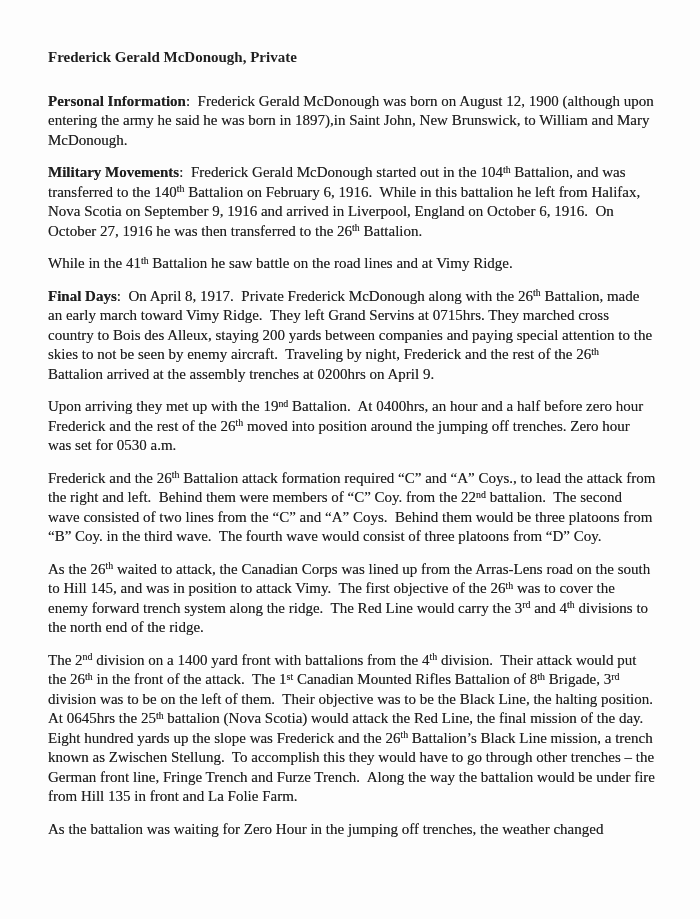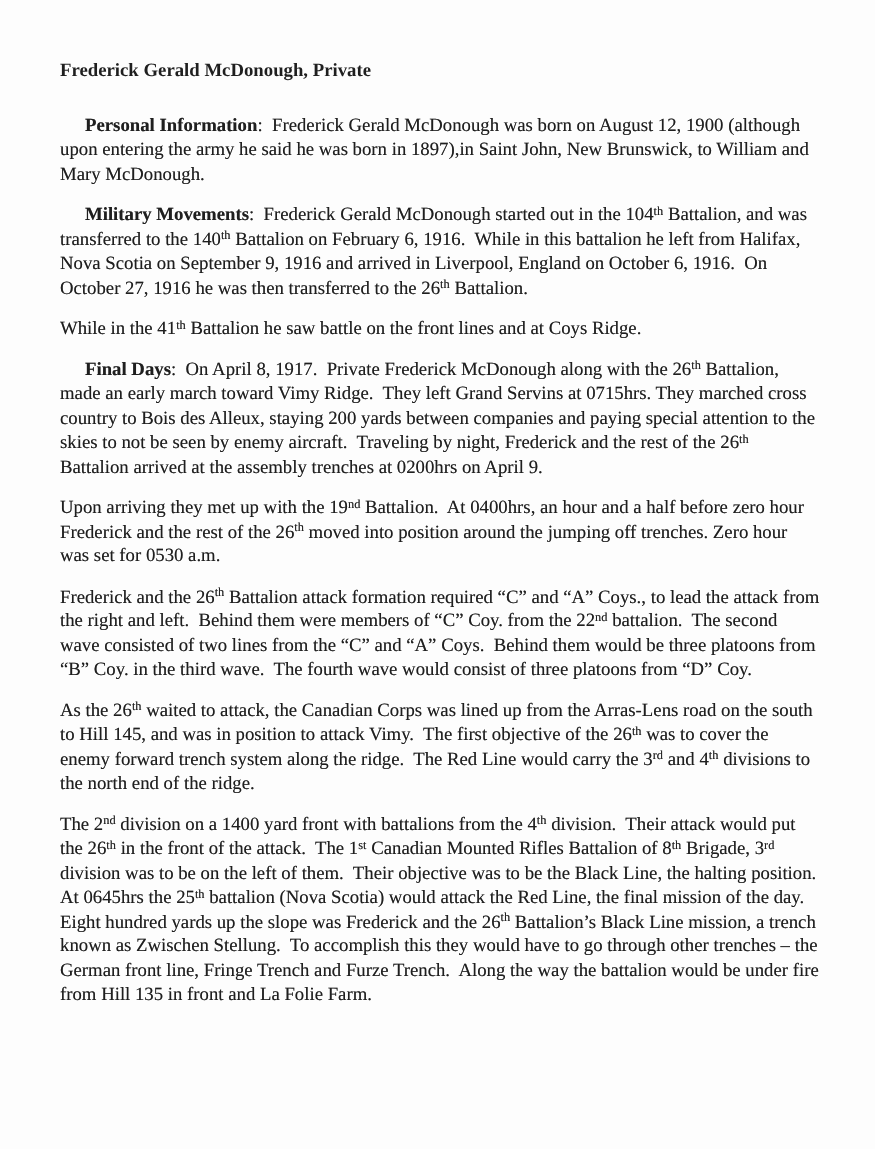--- a/index.html
+++ b/index.html
@@ -31,40 +31,40 @@
     margin: 0 0 13px 0;
     font-size: 15px;
     line-height: 19.5px;
     white-space: pre-wrap;
     text-align: left;
     
     text-shadow: 0 0 0.5px rgba(25,25,25,0.55);
   }
   .para .b {
     font-weight: bold;
-    margin-left: 20px;
   }
   sup.ord {
     font-size: 66%;
     line-height: 0;
     vertical-align: baseline;
     position: relative;
     top: -0.42em;
   }
 </style>
 </head>
 <body style="background: rgb(253, 253, 253); color: rgb(31, 31, 31);">
 
 <div class="page">
   <div class="doc-title">
       <div class="title-line"><span class="b">Frederick Gerald McDonough, Private</span></div>
     </div>
   <div class="doc-body">
       <p class="para"><span class="b">Personal Information</span><span>:  Frederick Gerald McDonough was born on August 12, 1900 (although upon entering the army he said he was born in 1897),in Saint John, New Brunswick, to William and Mary McDonough.</span></p>
       <p class="para"><span class="b">Military Movements</span><span>:  Frederick Gerald McDonough started out in the 104</span><sup class="ord">th</sup><span> Battalion, and was transferred to the 140</span><sup class="ord">th</sup><span> Battalion on February 6, 1916.  While in this battalion he left from Halifax, Nova Scotia on September 9, 1916 and arrived in Liverpool, England on October 6, 1916.  On October 27, 1916 he was then transferred to the 26</span><sup class="ord">th</sup><span> Battalion.</span></p>
-      <p class="para"><span>While in the 41</span><sup class="ord">th</sup><span> Battalion he saw battle on the front lines and at Coys Ridge.</span></p>
+      <p class="para"><span>While in the 41</span><sup class="ord">th</sup><span> Battalion he saw battle on the road lines and at Vimy Ridge.</span></p>
       <p class="para"><span class="b">Final Days</span><span>:  On April 8, 1917.  Private Frederick McDonough along with the 26</span><sup class="ord">th</sup><span> Battalion, made an early march toward Vimy Ridge.  They left Grand Servins at 0715hrs. They marched cross country to Bois des Alleux, staying 200 yards between companies and paying special attention to the skies to not be seen by enemy aircraft.  Traveling by night, Frederick and the rest of the 26</span><sup class="ord">th</sup><span> Battalion arrived at the assembly trenches at 0200hrs on April 9.</span></p>
       <p class="para"><span>Upon arriving they met up with the 19</span><sup class="ord">nd</sup><span> Battalion.  At 0400hrs, an hour and a half before zero hour Frederick and the rest of the 26</span><sup class="ord">th</sup><span> moved into position around the jumping off trenches. Zero hour was set for 0530 a.m.</span></p>
       <p class="para"><span>Frederick and the 26</span><sup class="ord">th</sup><span> Battalion attack formation required “C” and “A” Coys., to lead the attack from the right and left.  Behind them were members of “C” Coy. from the 22</span><sup class="ord">nd</sup><span> battalion.  The second wave consisted of two lines from the “C” and “A” Coys.  Behind them would be three platoons from “B” Coy. in the third wave.  The fourth wave would consist of three platoons from “D” Coy.</span></p>
       <p class="para"><span>As the 26</span><sup class="ord">th</sup><span> waited to attack, the Canadian Corps was lined up from the Arras-Lens road on the south to Hill 145, and was in position to attack Vimy.  The first objective of the 26</span><sup class="ord">th</sup><span> was to cover the enemy forward trench system along the ridge.  The Red Line would carry the 3</span><sup class="ord">rd</sup><span> and 4</span><sup class="ord">th</sup><span> divisions to the north end of the ridge.</span></p>
       <p class="para"><span>The 2</span><sup class="ord">nd</sup><span> division on a 1400 yard front with battalions from the 4</span><sup class="ord">th</sup><span> division.  Their attack would put the 26</span><sup class="ord">th</sup><span> in the front of the attack.  The 1</span><sup class="ord">st</sup><span> Canadian Mounted Rifles Battalion of 8</span><sup class="ord">th</sup><span> Brigade, 3</span><sup class="ord">rd</sup><span> division was to be on the left of them.  Their objective was to be the Black Line, the halting position.  At 0645hrs the 25</span><sup class="ord">th</sup><span> battalion (Nova Scotia) would attack the Red Line, the final mission of the day.  Eight hundred yards up the slope was Frederick and the 26</span><sup class="ord">th</sup><span> Battalion’s Black Line mission, a trench known as Zwischen Stellung.  To accomplish this they would have to go through other trenches – the German front line, Fringe Trench and Furze Trench.  Along the way the battalion would be under fire from Hill 135 in front and La Folie Farm.</span></p>
+      <p class="para"><span>As the battalion was waiting for Zero Hour in the jumping off trenches, the weather changed</span></p>
     </div>
 </div>
 
 </body></html>

